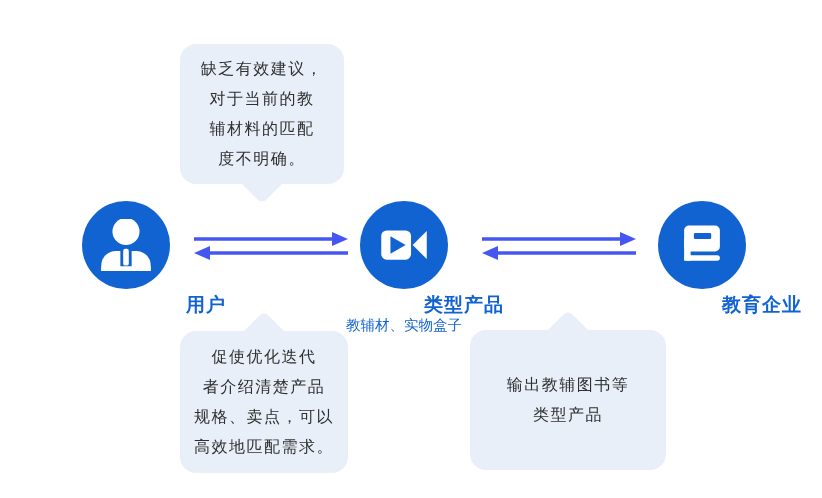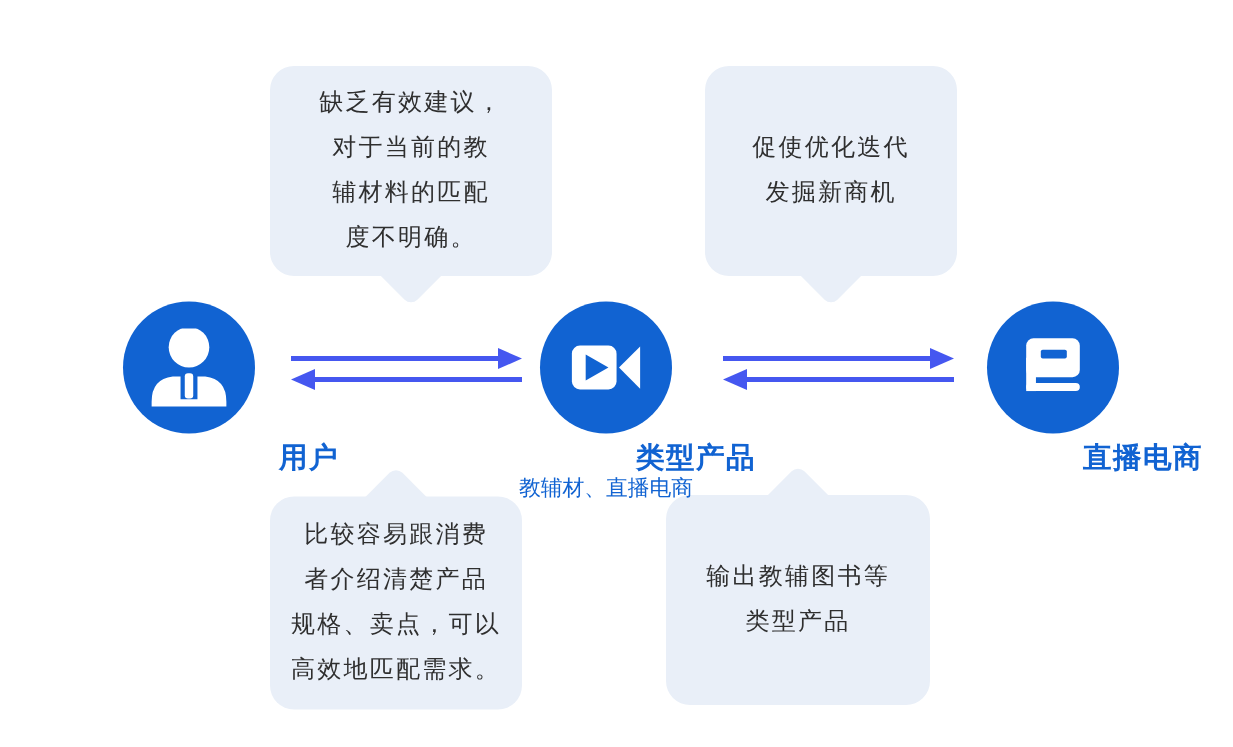--- a/index.html
+++ b/index.html
@@ -39,40 +39,36 @@
     position:absolute; width:220px; left:-110px; top:71px;
     text-align:center; font-size:14.5px; font-weight:400; color:var(--accent);
   }
   .arrows { position:absolute; left:0; top:0; }
 </style>
 </head>
 <body>
 
 <div class="canvas" style="--accent: #1163d2; --arrow: #4557f0; --bubble-bg: #e9eff8; --text: #2f2f2f;">
 
-  <div class="bubble tail-down" style="left:180px; top:44px; width:188px; height:140px;align-items:center;">
+  <div class="bubble tail-down" style="left:180px; top:44px; width:164px; height:140px;align-items:center;">
     <div class="bubble-text">缺乏有效建议，
 对于当前的教
 辅材料的匹配
 度不明确。</div>
   </div>
 
-  <div class="bubble tail-down" style="left:470px; top:44px; width:168px; height:140px;">
-    <div class="bubble-text">促使优化迭代
-发掘新商机</div>
-  </div>
 
   <div class="bubble tail-up" style="left:180px; top:331px; width:168px; height:142px;">
-    <div class="bubble-text">比较容易跟消费
+    <div class="bubble-text">促使优化迭代
 者介绍清楚产品
 规格、卖点，可以
 高效地匹配需求。</div>
   </div>
 
-  <div class="bubble tail-up" style="left:444px; top:330px; width:176px; height:140px;align-items:center;">
+  <div class="bubble tail-up" style="left:470px; top:330px; width:196px; height:140px;align-items:center;">
     <div class="bubble-text">输出教辅图书等
 类型产品</div>
   </div>
 
   <svg class="arrows" width="822" height="498" viewBox="0 0 822 498">
     <g stroke="var(--arrow)" fill="var(--arrow)" stroke-width="3.4">
       <line x1="194" y1="239" x2="334" y2="239"></line>
       <polygon points="348,239 332,232 332,246" stroke="none"></polygon>
       <line x1="348" y1="253" x2="208" y2="253"></line>
       <polygon points="194,253 210,246 210,260" stroke="none"></polygon>
@@ -98,28 +94,28 @@
 
   <div class="entity" style="left:404px; top:245px;">
     <div class="circle">
       <svg width="52" height="52" viewBox="-24 -24 48 48">
         <rect x="-21" y="-13.5" width="27.5" height="27" rx="5" fill="#ffffff"></rect>
         <polygon points="-12.5,-8 -12.5,8 1.5,0" fill="var(--accent)"></polygon>
         <polygon points="8,0 21,-13 21,13" fill="#ffffff"></polygon>
       </svg>
     </div>
     <div class="entity-label">类型产品</div>
-    <div class="entity-sublabel">教辅材、直播电商</div>
+    <div class="entity-sublabel">教辅材、实物盒子</div>
   </div>
 
   <div class="entity" style="left:702px; top:245px;">
     <div class="circle">
       <svg width="52" height="52" viewBox="-24 -24 48 48">
         <rect x="-16.5" y="-18" width="33" height="24" rx="4.5" fill="#ffffff"></rect>
         <rect x="-7.5" y="-11" width="16" height="5.5" rx="1.2" fill="var(--accent)"></rect>
         <rect x="-16.5" y="-6" width="6" height="20.5" fill="#ffffff"></rect>
         <rect x="-16.5" y="9.5" width="33" height="5" rx="2.5" fill="#ffffff"></rect>
       </svg>
     </div>
-    <div class="entity-label">直播电商</div>
+    <div class="entity-label">教育企业</div>
   </div>
 
 </div>
 
 </body></html>

